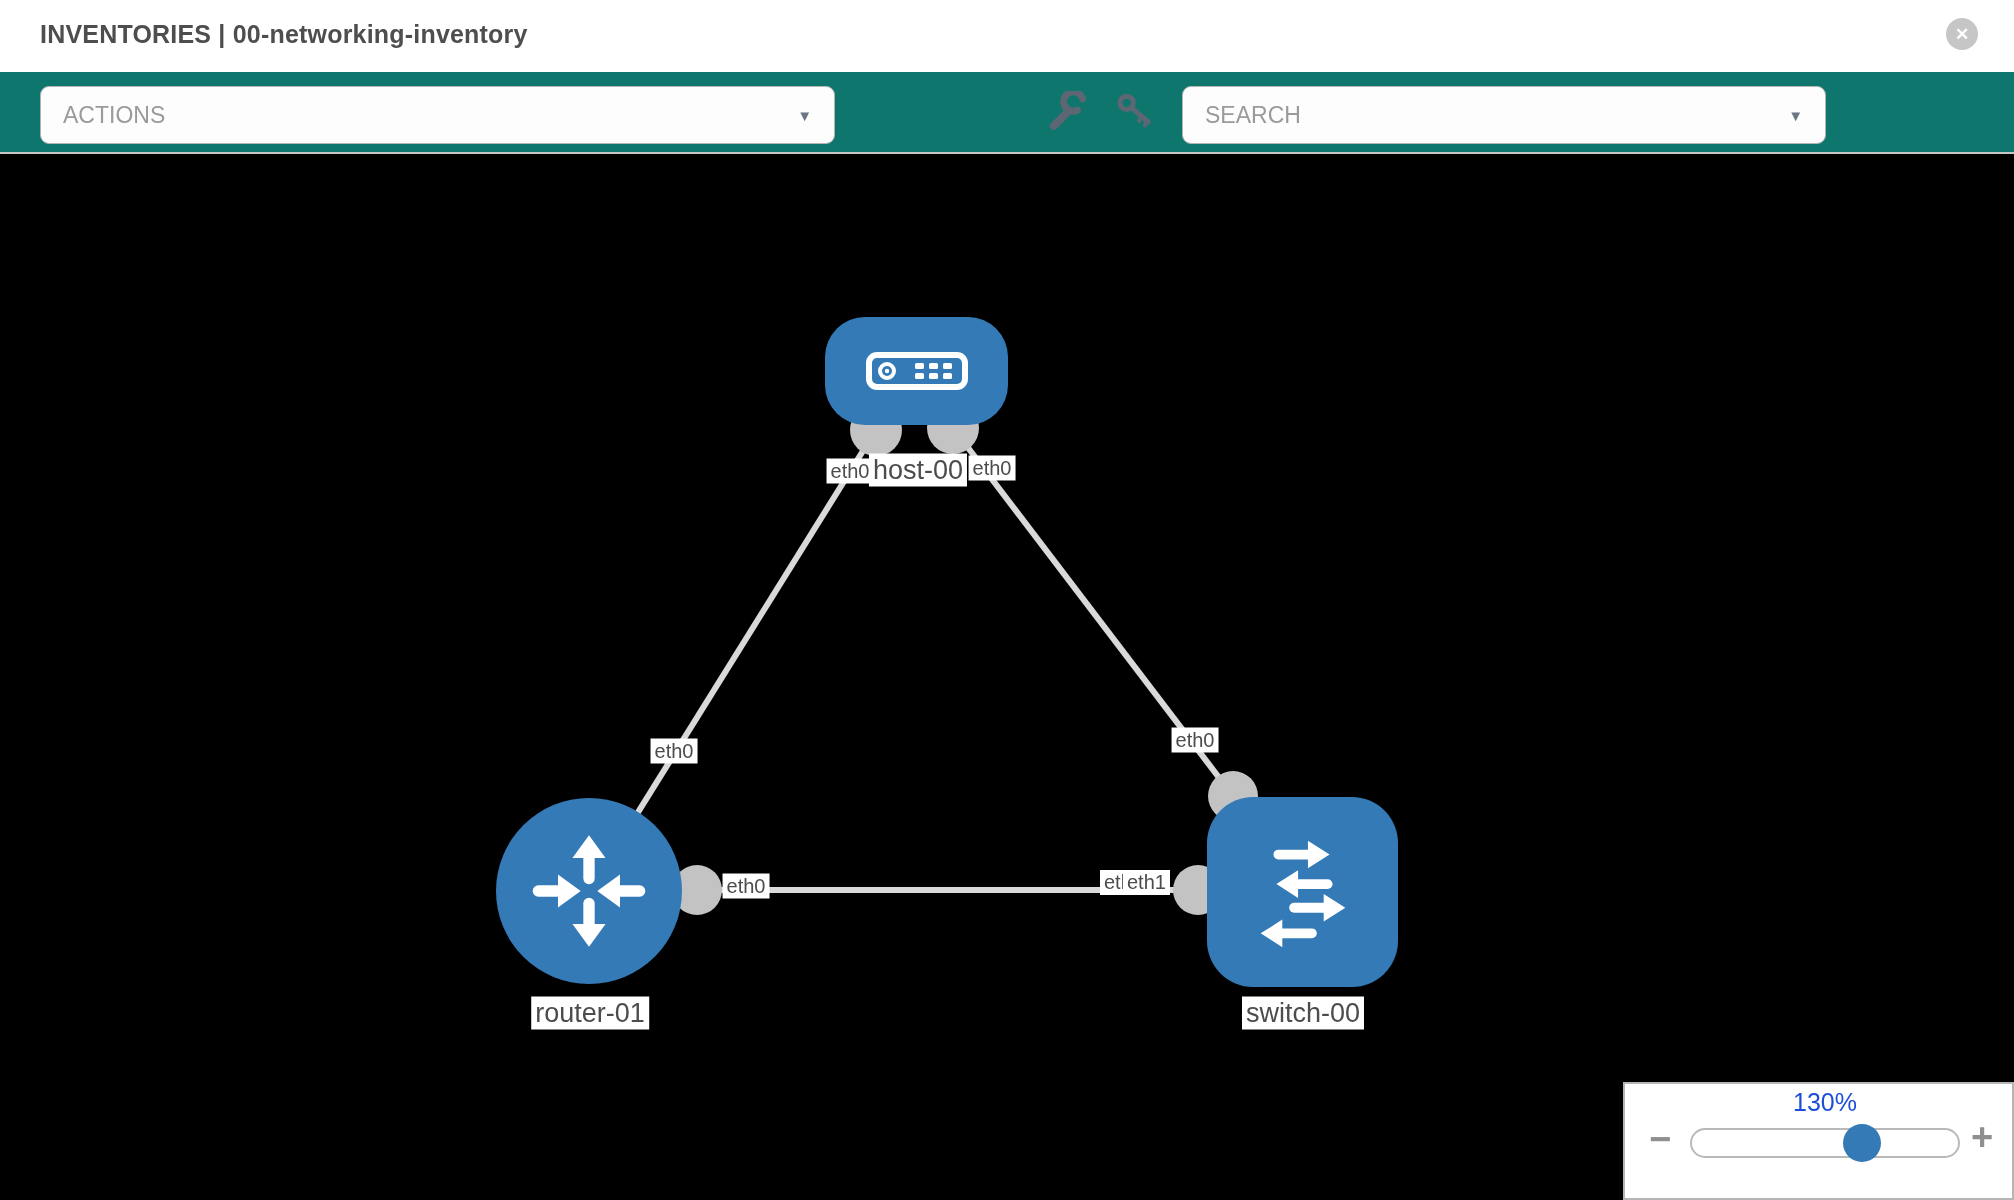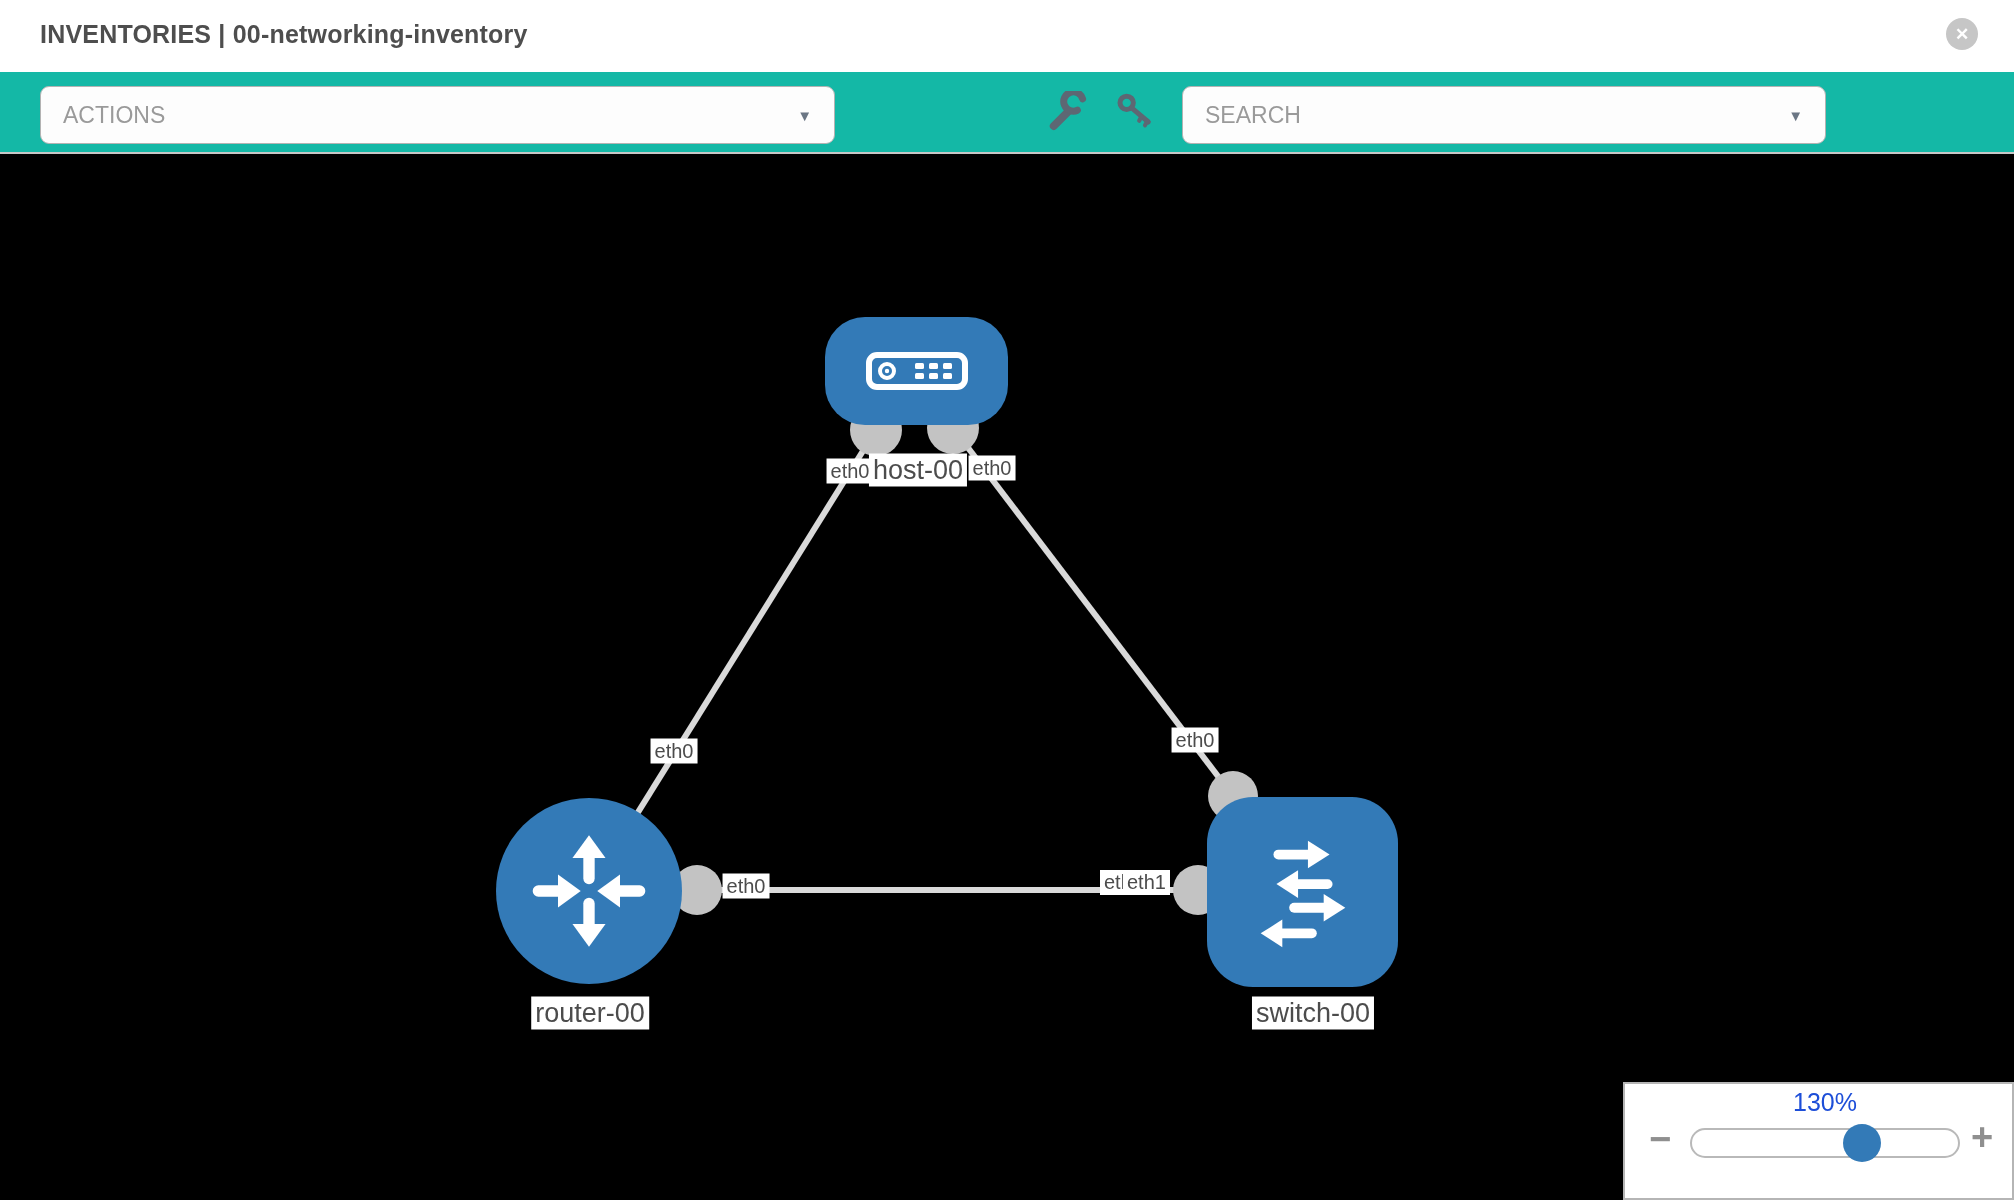--- a/index.html
+++ b/index.html
@@ -12,21 +12,21 @@
     background:#fff; border-bottom:2px solid #d6d6d6; }
   .header .title { position:absolute; left:40px; top:20px; font-size:25px;
     font-weight:bold; color:#4e4e4e; letter-spacing:0.2px; }
   .close-btn { position:absolute; left:1946px; top:18px; width:32px; height:32px;
     border-radius:50%; background:#c6c6c6; color:#fff; font-size:17px;
     font-weight:bold; display:flex; align-items:center; justify-content:center;
     cursor:pointer; }
 
   
   .toolbar { position:absolute; left:0; top:72px; width:2014px; height:82px;
-    background:#14b8a6; border-bottom:2px solid #c7c7c7; }
+    background:#0f766e; border-bottom:2px solid #c7c7c7; }
   .dd { position:absolute; top:14px; height:58px; background:#fdfdfd;
     border:1px solid #b3b3b3; border-radius:9px; display:flex;
     align-items:center; justify-content:space-between; padding:0 22px;
     cursor:pointer; }
   .dd .dd-label { font-size:23px; color:#9a9a9a; }
   .dd .caret { font-size:15px; color:#6b7684; }
   .dd.actions { left:40px; width:795px; }
   .dd.search  { left:1182px; width:644px; }
   .tool-btn { position:absolute; top:90px; width:44px; height:44px;
     display:flex; align-items:center; justify-content:center; cursor:pointer; }
@@ -162,22 +162,22 @@
 
     <div class="chip iface centered" style="left:850px; top:317px;">eth0</div>
     <div class="chip iface centered" style="left:992px; top:314px;">eth0</div>
     <div class="chip iface centered" style="left:674px; top:597px;">eth0</div>
     <div class="chip iface centered" style="left:1195px; top:586px;">eth0</div>
     <div class="chip iface centered" style="left:746px; top:732px;">eth0</div>
     <div class="chip iface" style="left:1100px; top:716px;">eth1</div>
     <div class="chip iface" style="left:1123px; top:716px;">eth1</div>
 
     <div class="chip nodename centered" style="left:918px; top:301px;margin-top:15px;">host-00</div>
-    <div class="chip nodename centered" style="left:590px; top:859px;">router-00</div>
-    <div class="chip nodename centered" style="left:1303px; top:859px;margin-left:10px;">switch-00</div>
+    <div class="chip nodename centered" style="left:590px; top:859px;">router-01</div>
+    <div class="chip nodename centered" style="left:1303px; top:859px;">switch-00</div>
   </div>
 
   <div class="zoom-panel"></div>
   <div class="zoom-pct">130%</div>
   <div class="zoom-btn minus">
     <span>−</span>
   </div>
   <div class="zoom-track"></div>
   <div class="zoom-knob"></div>
   <div class="zoom-btn plus">

